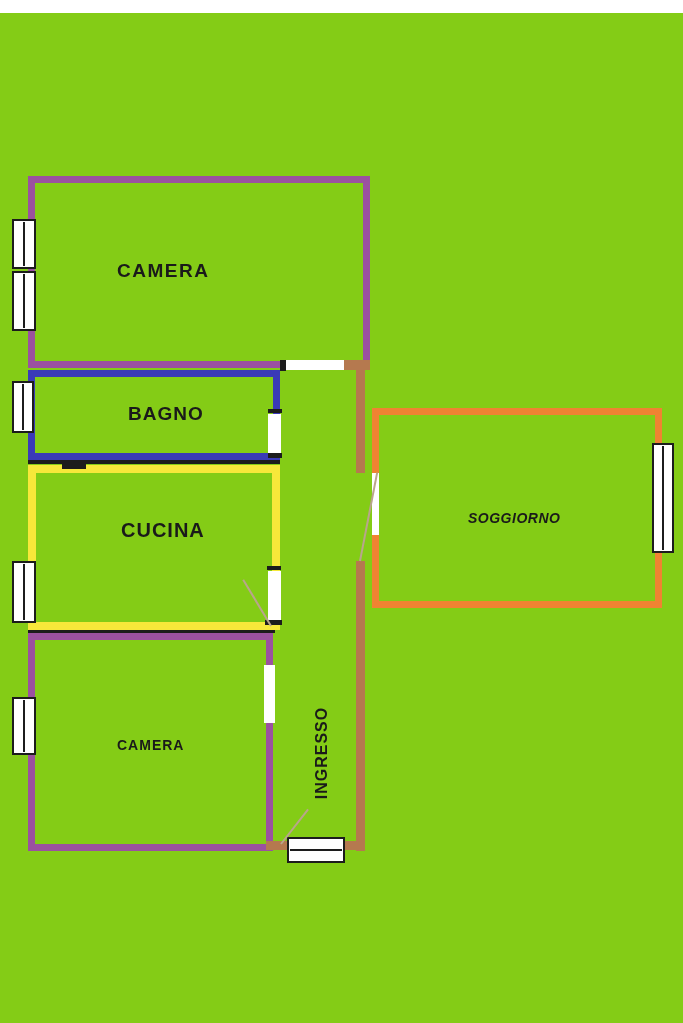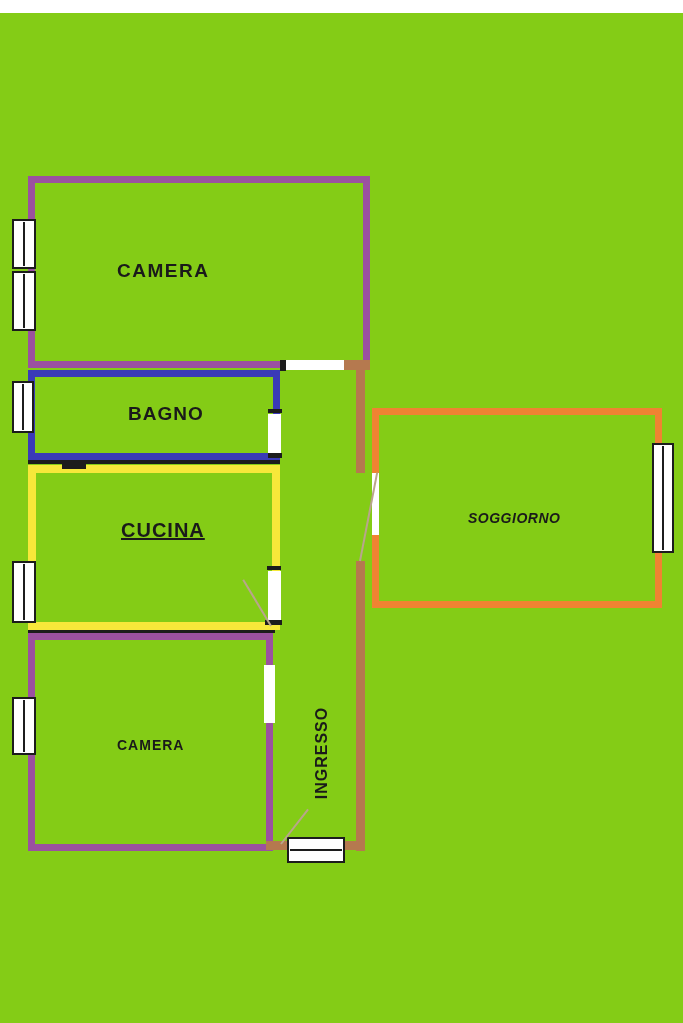--- a/index.html
+++ b/index.html
@@ -50,21 +50,21 @@
   .win-ingresso         { left:287px; top:824px; width:58px; height:26px; }
 
   .doorleaf { position:absolute; height:2px; background:var(--leaf); transform-origin:0 50%; }
   .leaf-soggiorno     { left:360px; top:547px; width:90px; transform:rotate(-79deg); }
   .leaf-camera-bottom { left:271px; top:612px; width:54px; transform:rotate(-121deg); }
   .leaf-ingresso      { left:281px; top:830px; width:44px; transform:rotate(-52deg); }
 
   .label { position:absolute; color:#1a1a1a; font-weight:700; white-space:nowrap; }
   .label-camera-top    { left:117px; top:247px; font-size:19px; letter-spacing:1.5px; }
   .label-bagno         { left:128px; top:390px; font-size:19px; letter-spacing:1px; }
-  .label-cucina        { left:121px; top:506px; font-size:20px; letter-spacing:1px;text-decoration:underline; }
+  .label-cucina        { left:121px; top:506px; font-size:20px; letter-spacing:1px; }
   .label-camera-bottom { left:117px; top:724px; font-size:14px; letter-spacing:1px; }
   .label-soggiorno     { left:468px; top:497px; font-size:14px; letter-spacing:0.5px;font-style:italic; }
   .label-ingresso      { left:322px; top:740px; font-size:16px; letter-spacing:1px;
                          transform:translate(-50%,-50%) rotate(-90deg); }
 </style>
 </head>
 <body>
 
 <div class="plan">
 

